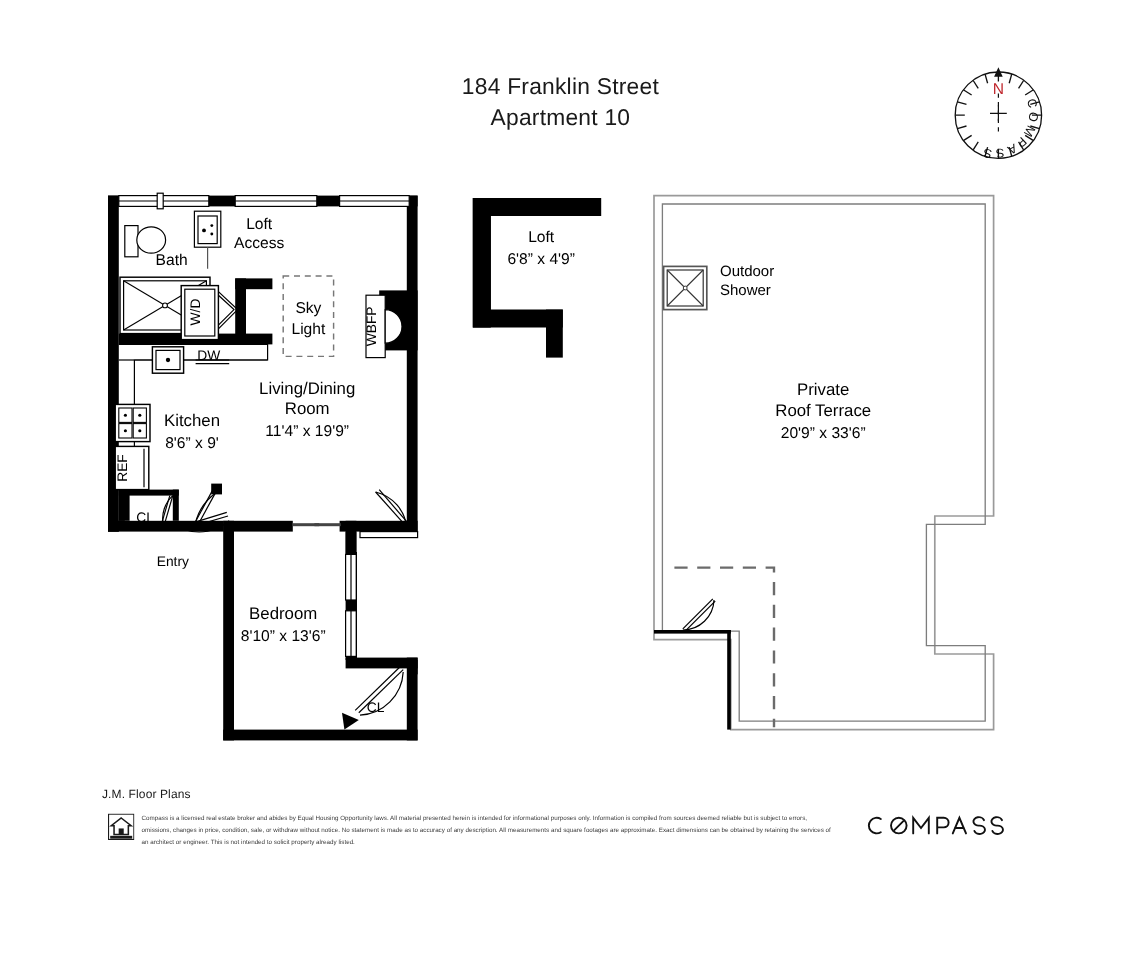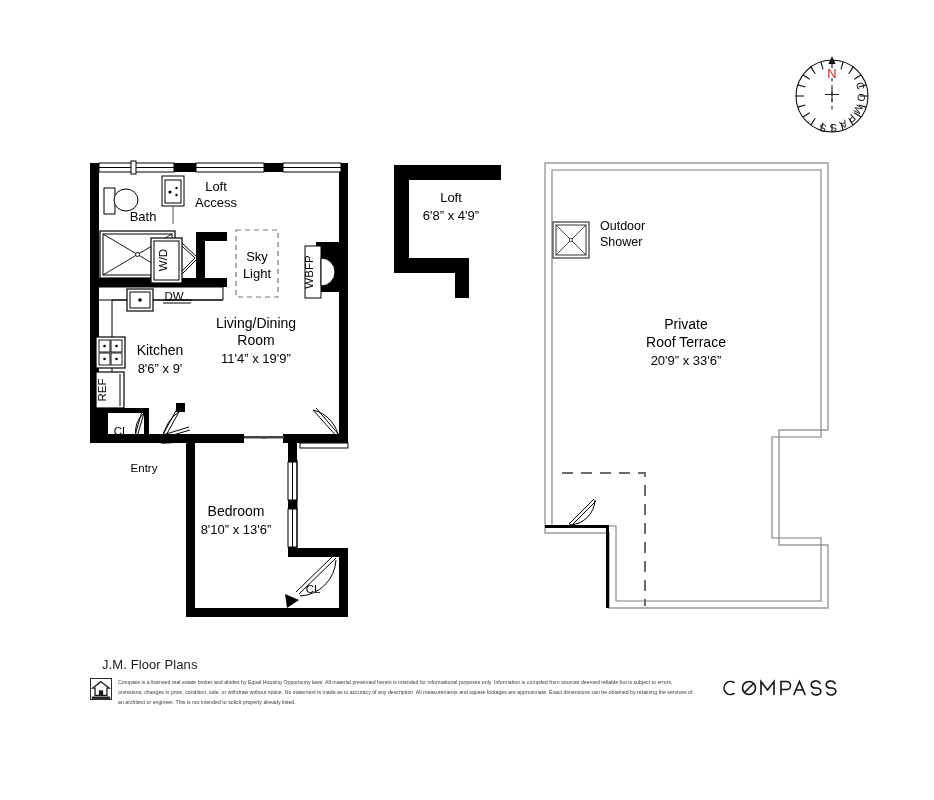--- a/index.html
+++ b/index.html
@@ -60,23 +60,23 @@
   
   .footer {
     position: absolute;
     left: 0;
     top: 650px;
     width: 934px;
     height: 80px;
   }
   .jm-credit {
     position: absolute;
-    left: 102px;
+    left: 85px;
     top: 7px;
-    font-size: 13px;
+    font-size: 10px;
     color: #1a1a1a;
     letter-spacing: 0.1px;
   }
   .eho-logo {
     position: absolute;
     left: 90px;
     top: 28px;
     width: 22px;
     height: 22px;
   }
@@ -100,20 +100,24 @@
   }
 
   
   .lbl { font-family: "Liberation Sans", sans-serif; fill: #000; }
 </style>
 </head>
 <body>
 
 <div id="sheet">
 
+  <div class="title-block">
+    <div class="title-line">184 Franklin Street</div>
+    <div class="title-line">Apartment 10</div>
+  </div>
 
   <svg class="compass" viewBox="0 0 92 92">
     <circle cx="46" cy="48" r="36" fill="none" stroke="#111" stroke-width="1.1"></circle>
 
     <g stroke="#111" stroke-width="1.1">
       <line x1="46" y1="12" x2="46" y2="20"></line>
       <line x1="57.1" y1="13.8" x2="55.0" y2="21.4"></line>
       <line x1="67.0" y1="19.1" x2="62.8" y2="25.7"></line>
       <line x1="74.9" y1="27.0" x2="68.3" y2="31.2"></line>
       <line x1="80.2" y1="36.9" x2="72.6" y2="39.0"></line>

